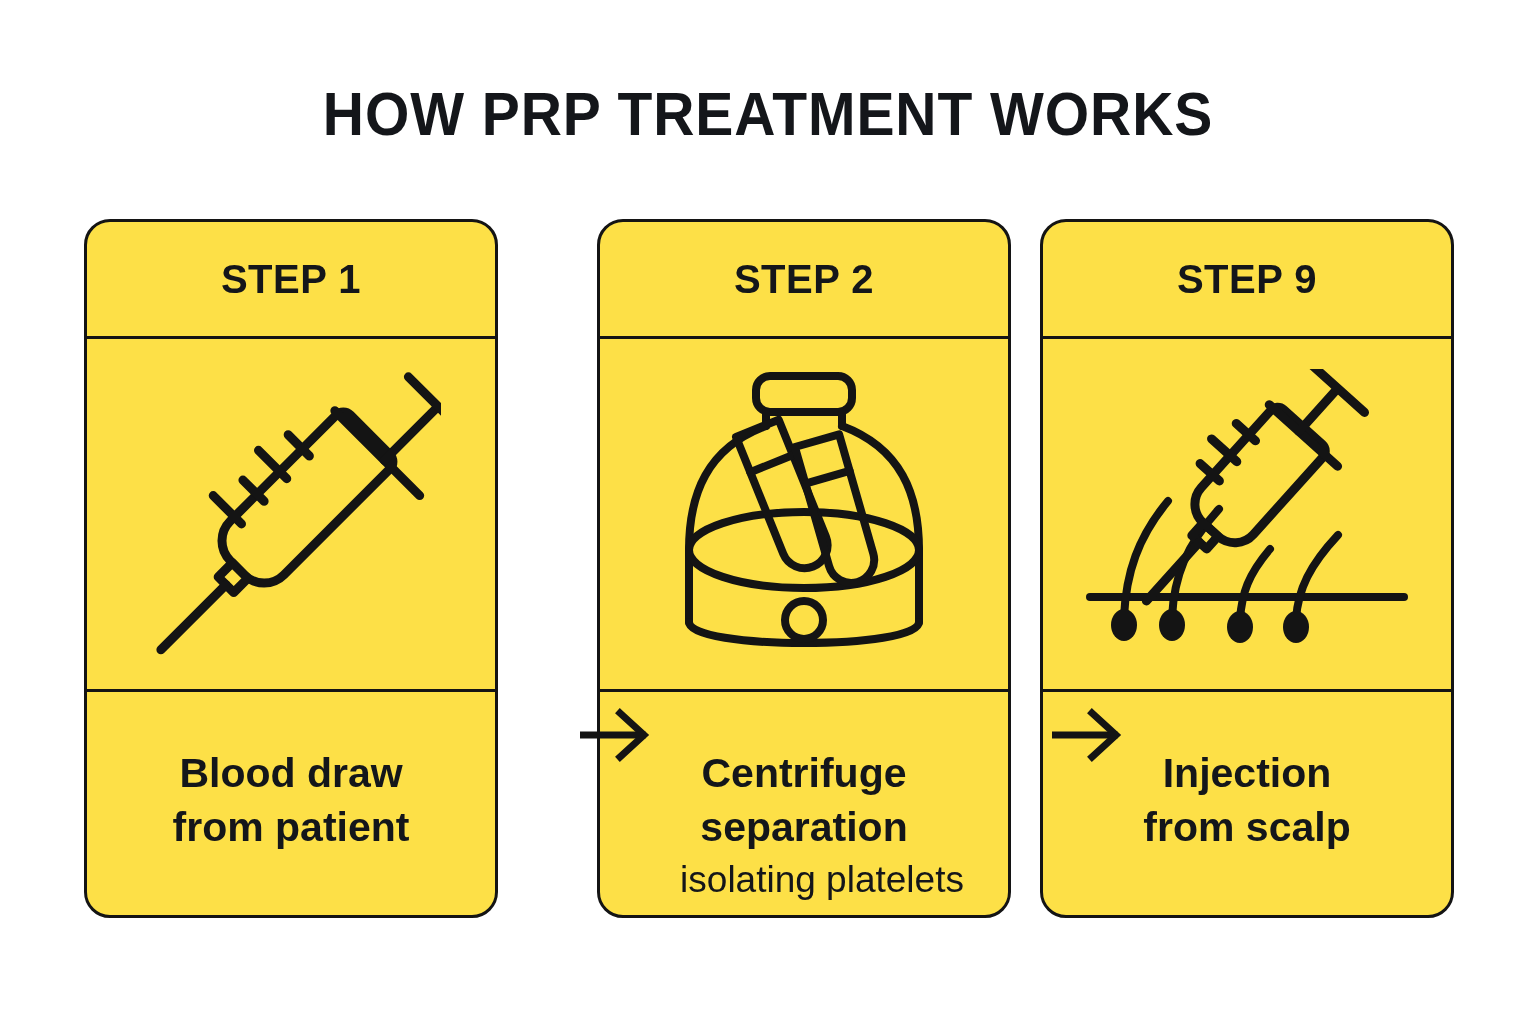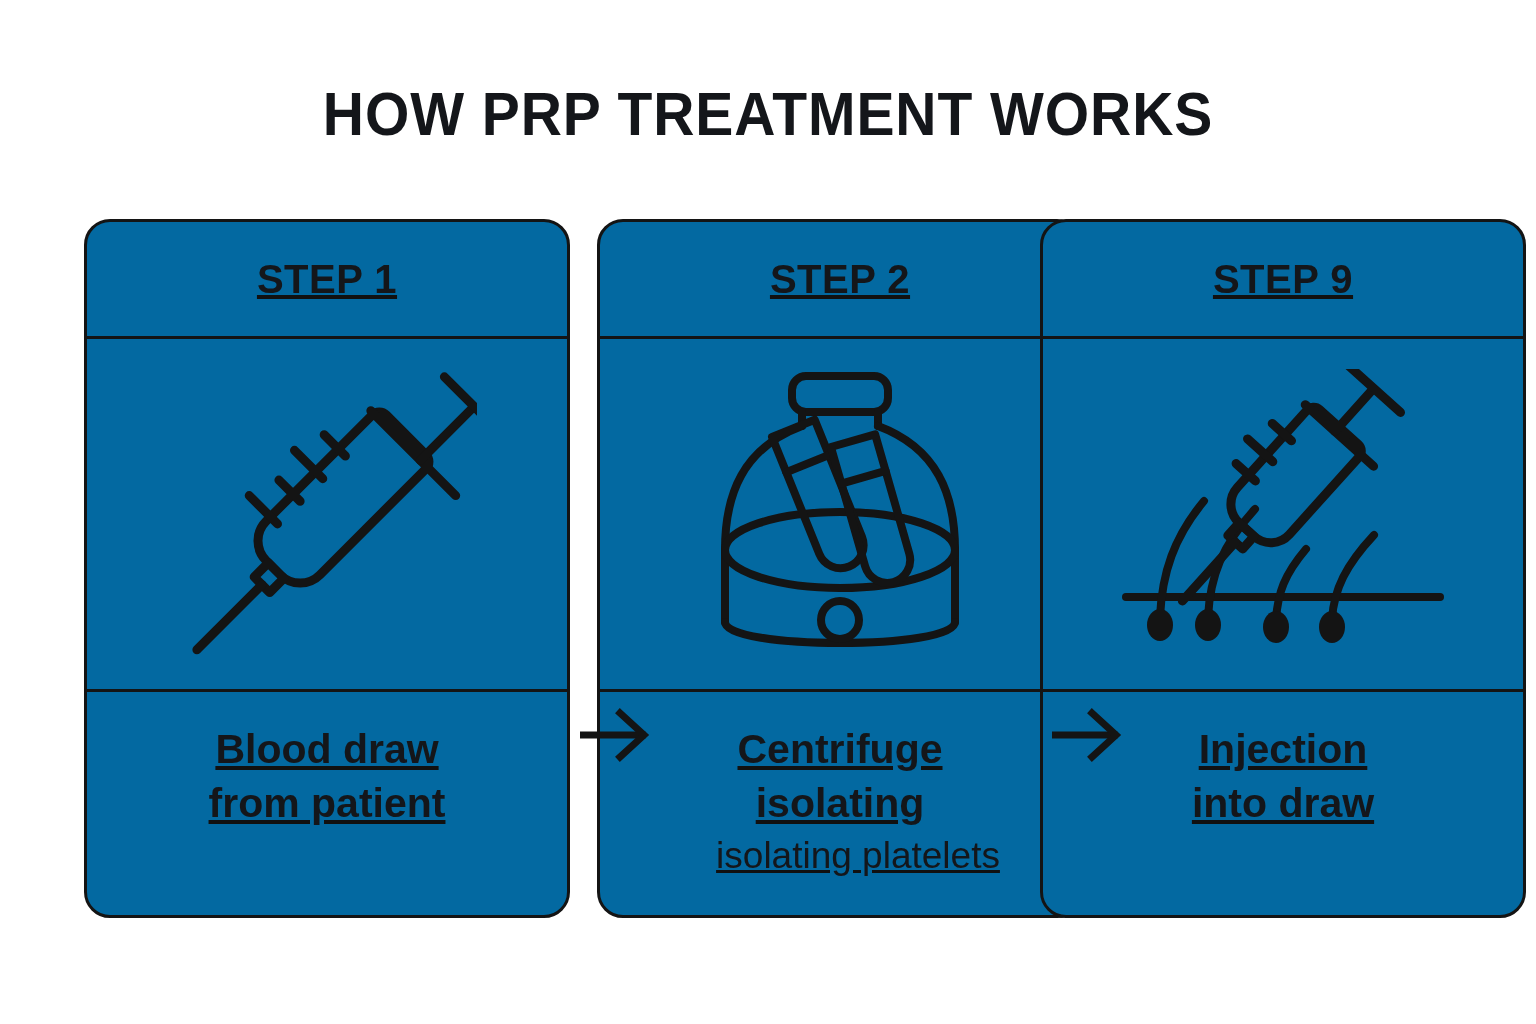--- a/index.html
+++ b/index.html
@@ -43,29 +43,28 @@
     position: absolute;
     top: 219px;
     left: 84px;
     width: 1370px;
     height: 699px;
   }
 
   .card {
     position: absolute;
     top: 0;
-    width: 486px;
+    width: 414px;
     height: 699px;
     border: 3px solid #141414;
     border-radius: 26px;
     box-sizing: border-box;
-    background: #0369a1;
+    background: #fde047;
     display: flex;
     flex-direction: column;
-    text-decoration: underline;
   }
   .card.c1 { left: 0px; }
   .card.c2 { left: 513px; }
   .card.c3 { left: 956px; }
 
   .card-head {
     height: 114px;
     flex: 0 0 114px;
     border-bottom: 3px solid #141414;
     display: flex;
@@ -101,20 +100,21 @@
     box-sizing: border-box;
   }
   .cap-main {
     font-family: "Liberation Sans", sans-serif;
     font-weight: bold;
     font-size: 41px;
     line-height: 1.32;
     text-align: center;
     color: #14161a;
     white-space: pre-line;
+    margin-top: 24px;
   }
   .cap-sub {
     font-family: "Liberation Sans", sans-serif;
     font-weight: normal;
     font-size: 37px;
     line-height: 1.3;
     text-align: center;
     color: #14161a;
     margin-top: 2px;
     margin-left: 36px;
@@ -209,21 +209,21 @@
 
             <g transform="rotate(-16 178 150)">
               <path d="M156 74 h46 v124 a23 23 0 0 1 -46 0 z"></path>
               <line x1="156" y1="112" x2="202" y2="112"></line>
             </g>
           </g>
         </svg>
       </div>
       <div class="card-caption">
         <div class="cap-main">Centrifuge
-isolating</div>
+separation</div>
         <div class="cap-sub">isolating platelets</div>
       </div>
     </div>
 
     <div class="card c3">
       <div class="card-head">
         <span class="step-label">STEP 9</span>
       </div>
       <div class="card-icon">
         <svg width="330" height="290" viewBox="0 0 330 290">
@@ -262,21 +262,21 @@
             <line x1="22" y1="112" x2="-4" y2="112"></line>
 
             <path d="M38 154 h20 v17 h-20 z"></path>
 
             <line x1="48" y1="171" x2="48" y2="250"></line>
           </g>
         </svg>
       </div>
       <div class="card-caption">
         <div class="cap-main">Injection
-into draw</div>
+from scalp</div>
         <div class="cap-sub"></div>
       </div>
     </div>
 
     <div class="arrow a1">
       <svg width="74" height="56" viewBox="0 0 74 56">
         <g fill="none" stroke="#141414" stroke-width="7" stroke-linecap="square" stroke-linejoin="miter">
           <line x1="0" y1="28" x2="62" y2="28"></line>
           <polyline points="40,6 64,28 40,50"></polyline>
         </g>

